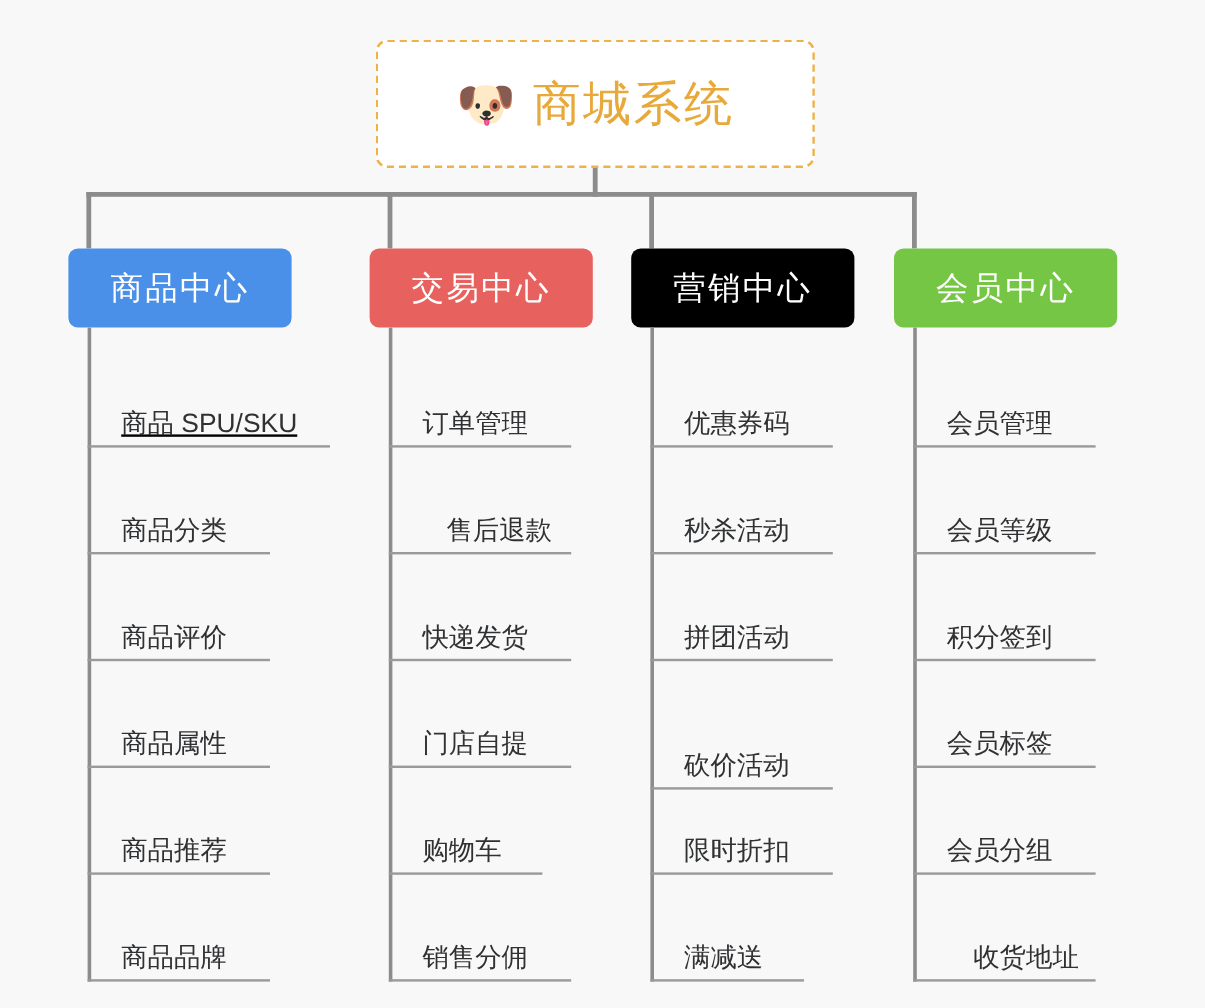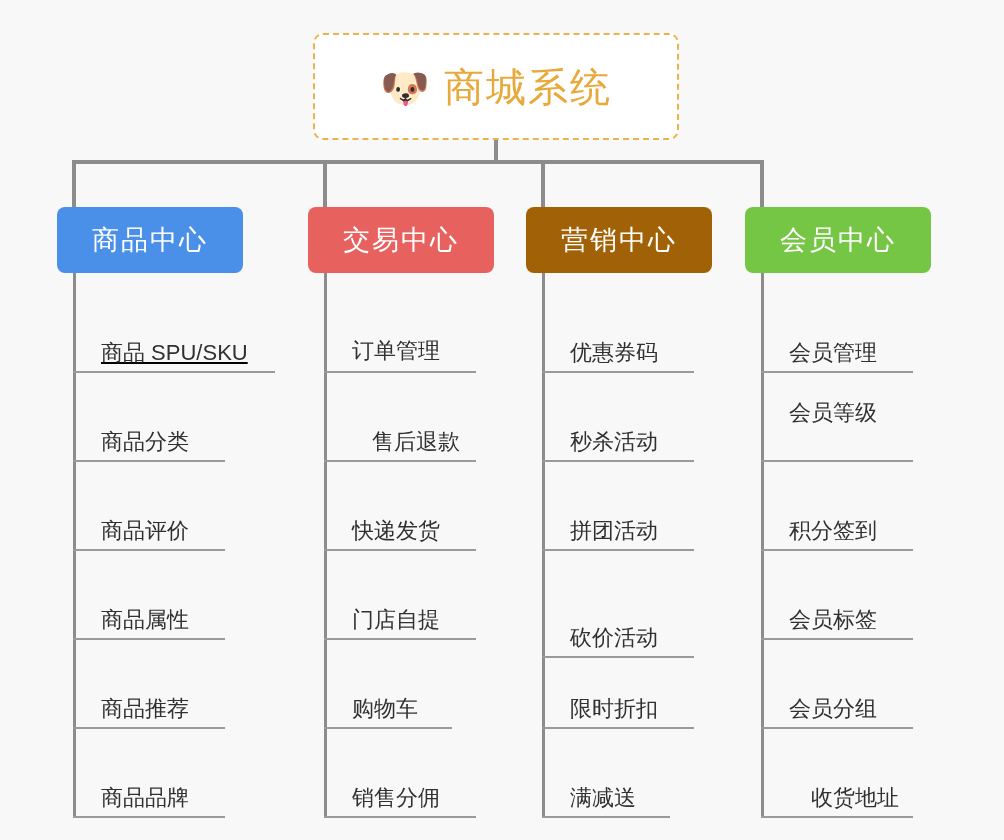--- a/index.html
+++ b/index.html
@@ -135,39 +135,39 @@
       <div class="leaf" style="left: 73px; top: 640px; width: 152px;">
         <span class="leaf-label">商品推荐</span>
       </div>
       <div class="leaf" style="left: 73px; top: 729px; width: 152px;">
         <span class="leaf-label">商品品牌</span>
       </div>
       <div class="cat-box" style="left: 308px; width: 186px; background: rgb(231, 98, 95);">
         <span>交易中心</span>
       </div>
       <div class="spine" style="left: 324px; top: 273px; height: 545px;"></div>
-      <div class="leaf" style="left: 324px; top: 284px; width: 152px; font-family: Liberation Mono, monospace;">
+      <div class="leaf" style="left: 324px; top: 284px; width: 152px;">
         <span class="leaf-label">订单管理</span>
       </div>
       <div class="leaf" style="left: 324px; top: 373px; width: 152px; padding-left: 20px;">
         <span class="leaf-label">售后退款</span>
       </div>
       <div class="leaf" style="left: 324px; top: 462px; width: 152px;">
         <span class="leaf-label">快递发货</span>
       </div>
       <div class="leaf" style="left: 324px; top: 551px; width: 152px;">
         <span class="leaf-label">门店自提</span>
       </div>
       <div class="leaf" style="left: 324px; top: 640px; width: 128px;">
         <span class="leaf-label">购物车</span>
       </div>
       <div class="leaf" style="left: 324px; top: 729px; width: 152px;">
         <span class="leaf-label">销售分佣</span>
       </div>
-      <div class="cat-box" style="left: 526px; width: 186px; background: #a16207;">
+      <div class="cat-box" style="left: 526px; width: 186px; background: #000000;">
         <span>营销中心</span>
       </div>
       <div class="spine" style="left: 542px; top: 273px; height: 545px;"></div>
       <div class="leaf" style="left: 542px; top: 284px; width: 152px;">
         <span class="leaf-label">优惠券码</span>
       </div>
       <div class="leaf" style="left: 542px; top: 373px; width: 152px;">
         <span class="leaf-label">秒杀活动</span>
       </div>
       <div class="leaf" style="left: 542px; top: 462px; width: 152px;">
@@ -182,21 +182,21 @@
       <div class="leaf" style="left: 542px; top: 729px; width: 128px;">
         <span class="leaf-label">满减送</span>
       </div>
       <div class="cat-box" style="left: 745px; width: 186px; background: rgb(118, 198, 70);">
         <span>会员中心</span>
       </div>
       <div class="spine" style="left: 761px; top: 273px; height: 545px;"></div>
       <div class="leaf" style="left: 761px; top: 284px; width: 152px;">
         <span class="leaf-label">会员管理</span>
       </div>
-      <div class="leaf" style="left: 761px; top: 373px; width: 152px; align-items: center;">
+      <div class="leaf" style="left: 761px; top: 373px; width: 152px;">
         <span class="leaf-label">会员等级</span>
       </div>
       <div class="leaf" style="left: 761px; top: 462px; width: 152px;">
         <span class="leaf-label">积分签到</span>
       </div>
       <div class="leaf" style="left: 761px; top: 551px; width: 152px;">
         <span class="leaf-label">会员标签</span>
       </div>
       <div class="leaf" style="left: 761px; top: 640px; width: 152px;">
         <span class="leaf-label">会员分组</span>

